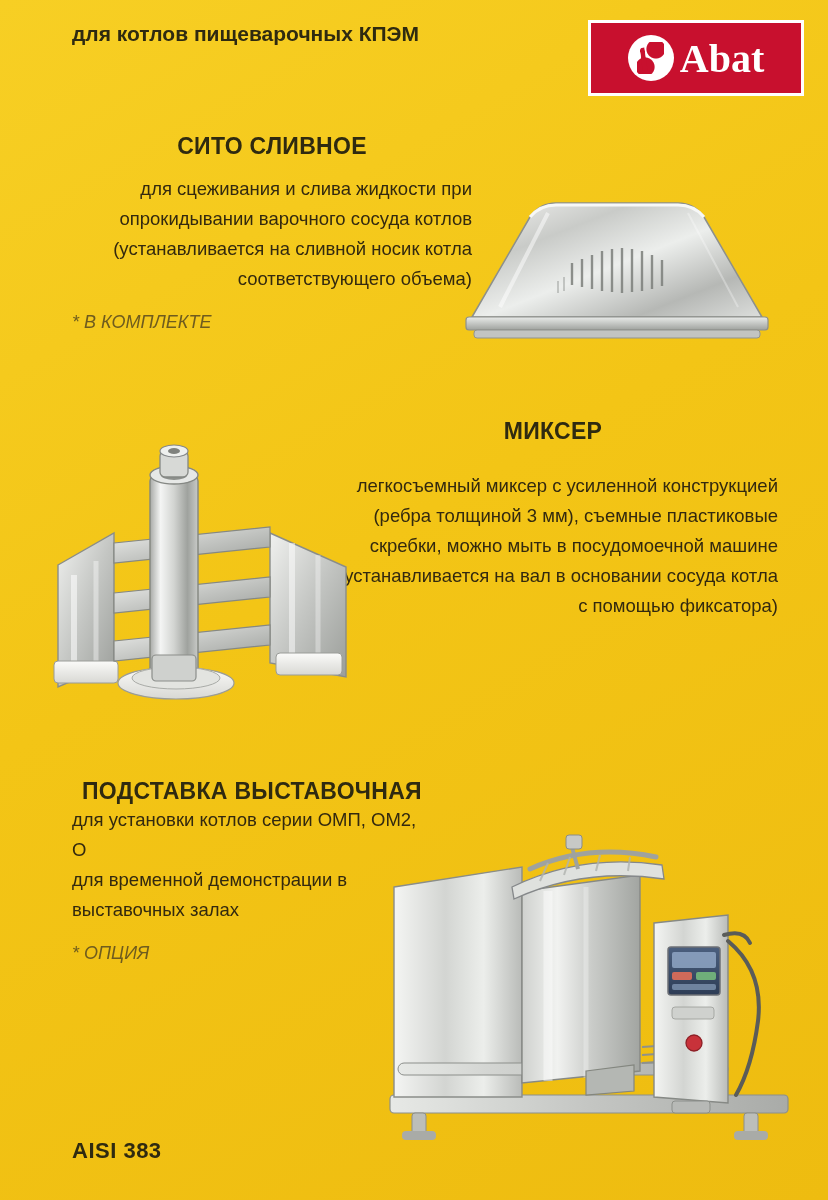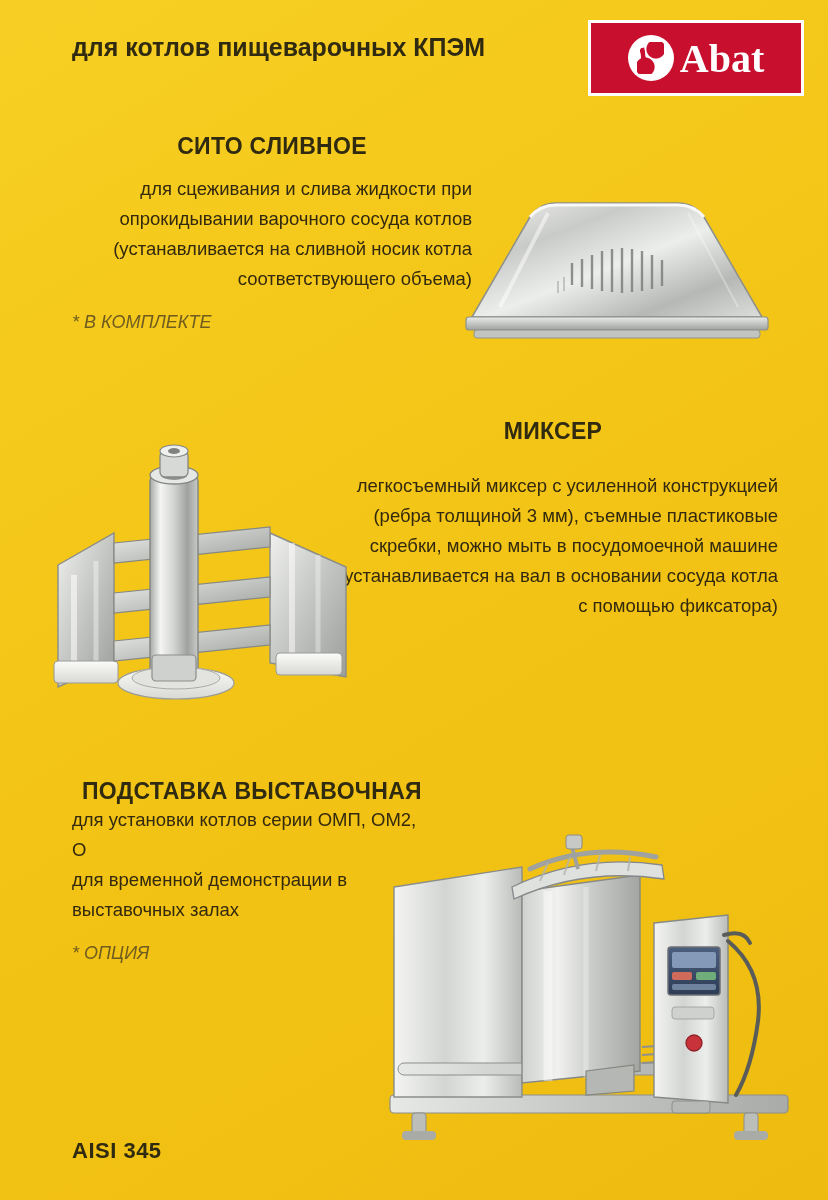--- a/index.html
+++ b/index.html
@@ -34,24 +34,24 @@
   .title-main {
     font-size: 37px;
     font-weight: bold;
     letter-spacing: 0.5px;
     color: #2f2a10;
     line-height: 1.05;
     margin: 0;
     text-transform: uppercase;
   }
   .title-sub {
-    font-size: 25px;
+    font-size: 21px;
     font-weight: bold;
     color: #2f2a10;
-    margin-top: 12px;
+    margin-top: 0;
     line-height: 1.1;
   }
 
   .logo-box {
     position: absolute;
     top: 20px;
     right: 24px;
     width: 216px;
     height: 76px;
     background: #C8102E;
@@ -382,15 +382,15 @@
 
       <circle cx="322" cy="248" r="8" fill="#c8323a" stroke="#8d2026" stroke-width="1.3"></circle>
 
       <rect x="300" y="306" width="38" height="12" rx="3" fill="#b7b9b6" stroke="#8c8f8b" stroke-width="1"></rect>
 
       <path d="M356 146 Q392 176 386 226 Q380 272 364 300" fill="none" stroke="#5a5c59" stroke-width="4" stroke-linecap="round"></path>
       <path d="M352 140 Q372 134 378 148" fill="none" stroke="#5a5c59" stroke-width="4" stroke-linecap="round"></path>
     </svg>
   </div>
 
-  <div class="footer">AISI 345</div>
+  <div class="footer">AISI 383</div>
 
 </div>
 
 </body></html>

